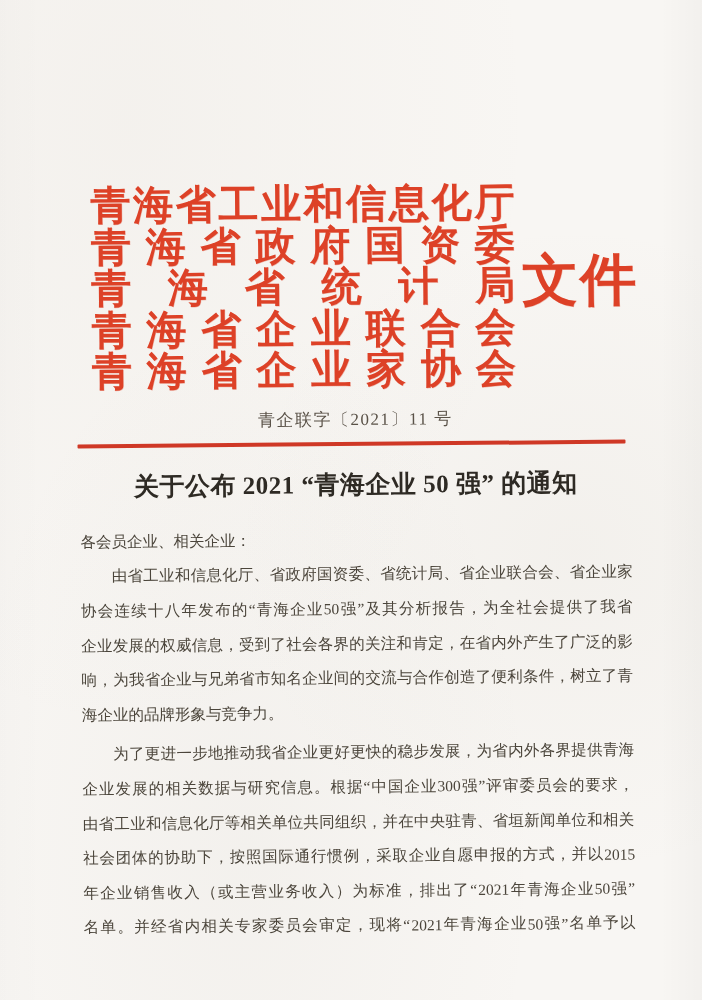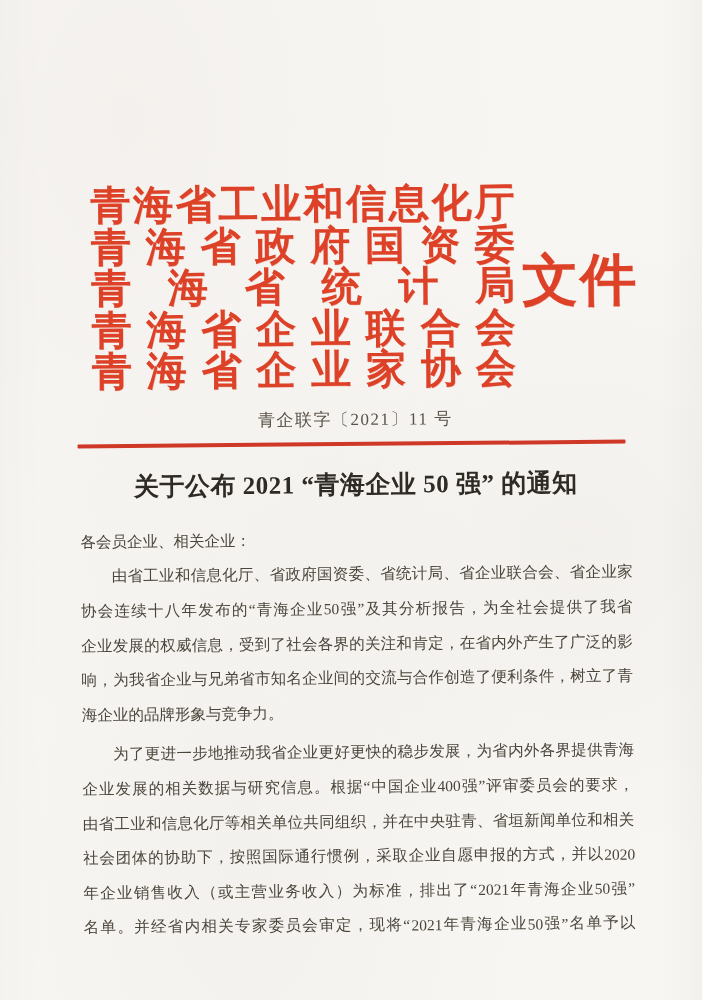--- a/index.html
+++ b/index.html
@@ -394,21 +394,21 @@
               <span>信</span>
               <span>息</span>
               <span>。</span>
               <span>根</span>
               <span>据</span>
               <span>“</span>
               <span>中</span>
               <span>国</span>
               <span>企</span>
               <span>业</span>
-              <span>400</span>
+              <span>300</span>
               <span>强</span>
               <span>”</span>
               <span>评</span>
               <span>审</span>
               <span>委</span>
               <span>员</span>
               <span>会</span>
               <span>的</span>
               <span>要</span>
               <span>求</span>
@@ -477,21 +477,21 @@
               <span>自</span>
               <span>愿</span>
               <span>申</span>
               <span>报</span>
               <span>的</span>
               <span>方</span>
               <span>式</span>
               <span>，</span>
               <span>并</span>
               <span>以</span>
-              <span>2020</span>
+              <span>2015</span>
             </div>
             <div class="bline just">
               <span>年</span>
               <span>企</span>
               <span>业</span>
               <span>销</span>
               <span>售</span>
               <span>收</span>
               <span>入</span>
               <span>（</span>

